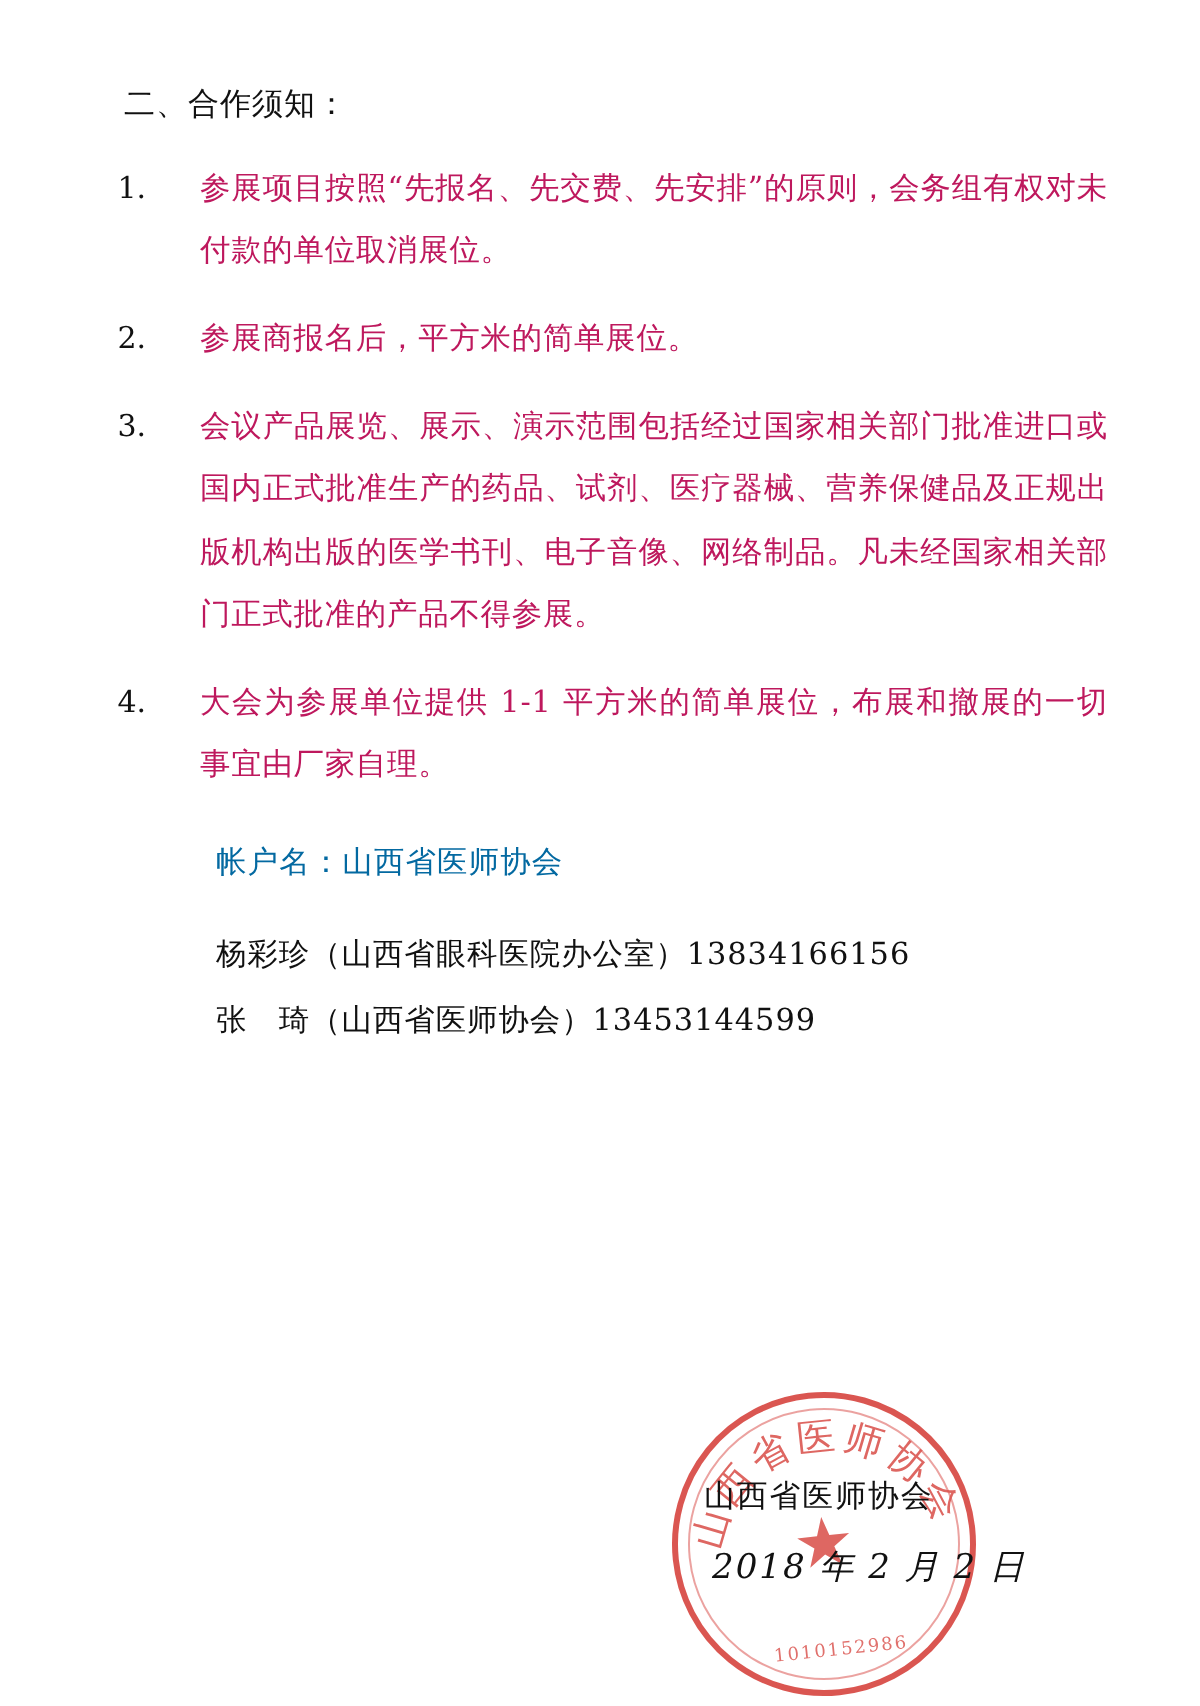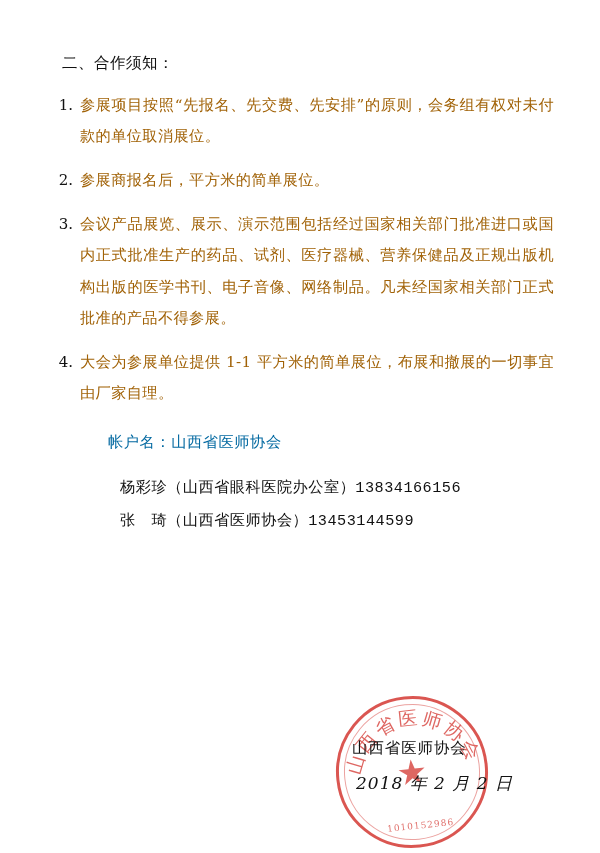--- a/index.html
+++ b/index.html
@@ -13,21 +13,21 @@
     font-family: "DejaVu Serif", "Liberation Serif", serif;
     color: #1a1a1a;
     overflow: hidden;
     position: relative;
   }
   .page {
     position: relative;
     width: 600px;
     height: 644px;
     box-sizing: border-box;
-    padding: 51px 46px 0 46px;
+    padding: 40px 46px 0 46px;
   }
   .section-head {
     font-size: 15.5px;
     line-height: 1.6;
     margin: 0 0 14px 0;
     padding-left: 16px;
     letter-spacing: 0.5px;
     color: #111;
   }
   .section-head.tight {
@@ -53,42 +53,42 @@
     box-sizing: border-box;
     color: #111;
   }
   .num-item .body {
     flex: 1;
     font-size: 15.2px;
     line-height: 2.05;
     text-align: justify;
     text-justify: inter-ideograph;
     letter-spacing: 0.4px;
-    color: #a16207;
+    color: #be185d;
+    margin-left: 20px;
   }
   .info-list {
     margin: 0 0 14px 0;
     padding: 0 0 0 62px;
     list-style: none;
   }
   .info-row {
     font-size: 15.2px;
     line-height: 2.12;
     letter-spacing: 0.6px;
     color: #0369a1;
     white-space: pre;
   }
   .block-gap {
     height: 4px;
   }
   .contact-list {
-    margin: 12px;
+    margin: 0;
     padding: 0 0 0 62px;
     list-style: none;
-    font-family: Liberation Mono, monospace;
   }
   .contact-row {
     font-size: 15.2px;
     line-height: 2.12;
     letter-spacing: 0.5px;
     color: #111;
     white-space: pre;
   }
   
   .sign-area {

